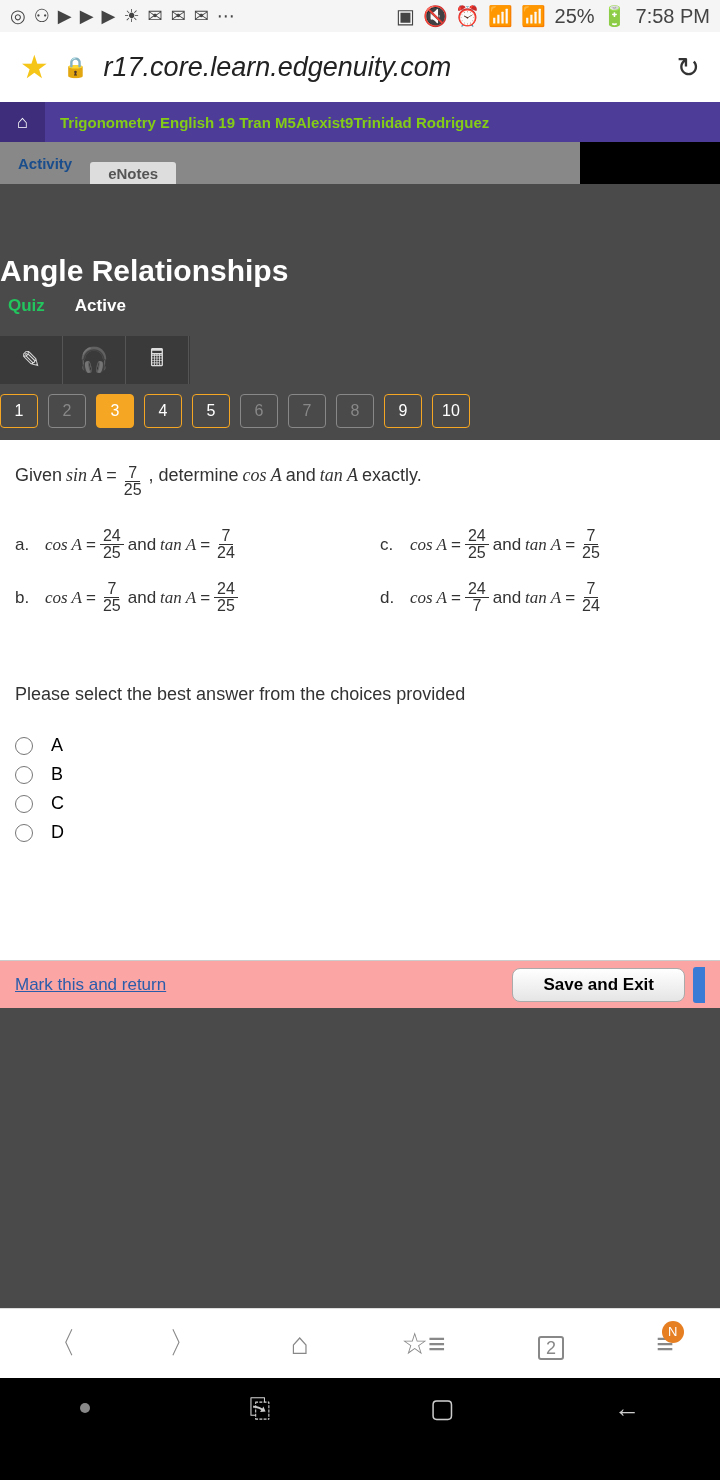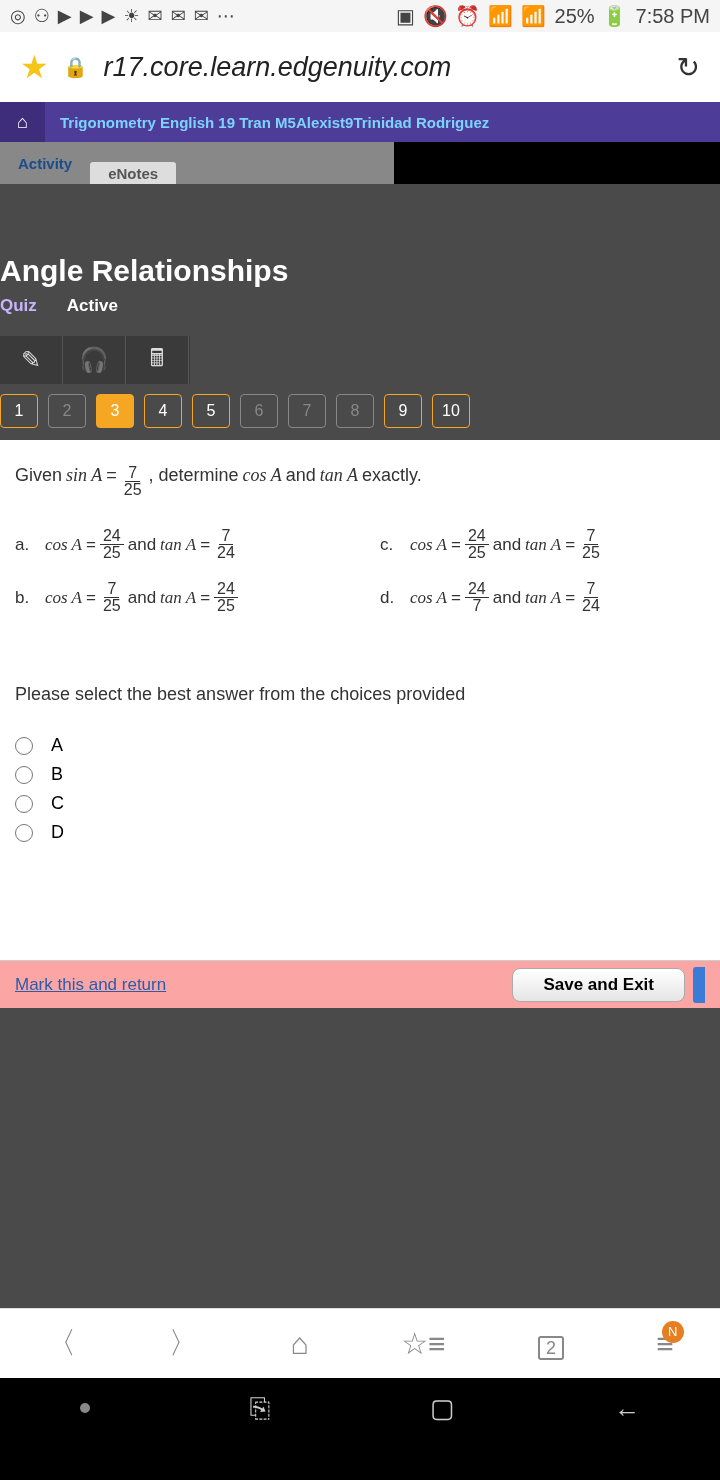--- a/index.html
+++ b/index.html
@@ -10,32 +10,32 @@
 .status-right { font-size: 20px; }
 
 .browser-bar { height: 70px; background: #fff; display: flex; align-items: center; padding: 0 20px; gap: 15px; }
 .star-icon { color: #f5c518; font-size: 32px; }
 .lock-icon { color: #333; font-size: 20px; }
 .url { font-size: 27px; color: #222; flex: 1; font-style: italic; }
 .reload-icon { font-size: 28px; color: #333; }
 
 .course-header { height: 40px; background: #4d3d99; display: flex; align-items: center; }
 .home-btn { width: 45px; height: 40px; background: #3d2d7a; display: flex; align-items: center; justify-content: center; color: #fff; font-size: 18px; }
-.course-title { color: #7dd3fc; font-size: 15px; font-weight: bold; padding-left: 15px; }
-
-.tabs-bar { height: 42px; background: #888; display: flex; width: 394px; }
+.course-title { color: #84cc16; font-size: 15px; font-weight: bold; padding-left: 15px; }
+
+.tabs-bar { height: 42px; background: #888; display: flex; width: 580px; }
 .tab { padding: 0 18px; display: flex; align-items: center; font-size: 15px; font-weight: bold; cursor: pointer; }
 .tab.activity { color: #1a4d8c; background: #888; }
 .tab.enotes { background: #ddd; color: #555; border-radius: 3px 3px 0 0; margin-top: 20px; }
 
 .dark-area { background: #4a4a4a; padding-bottom: 2px; }
 .page-title-area { padding: 70px 0 10px 0; }
 .page-title { color: #fff; font-size: 30px; font-weight: bold; }
 .quiz-row { display: flex; gap: 30px; margin-top: 8px; }
-.quiz-label { color: #c4b5fd; font-size: 17px; font-weight: bold; }
+.quiz-label { color: #22c55e; font-size: 17px; font-weight: bold; padding-left: 8px; }
 .active-label { color: #fff; font-size: 17px; font-weight: bold; }
 
 .tools-row { display: flex; background: #3a3a3a; height: 48px; width: 190px; margin-top: 10px; }
 .tool { width: 63px; display: flex; align-items: center; justify-content: center; color: #ddd; font-size: 24px; border-right: 1px solid #555; }
 
 .questions-row { display: flex; gap: 10px; padding: 10px 0; }
 .qnum { width: 38px; height: 34px; border: 1px solid #f5a623; border-radius: 4px; display: flex; align-items: center; justify-content: center; color: #fff; font-size: 16px; cursor: pointer; }
 .qnum.ghost { border-color: #888; color: #888; }
 .qnum.current { background: #f5a623; color: #fff; border-color: #f5a623; }
 

